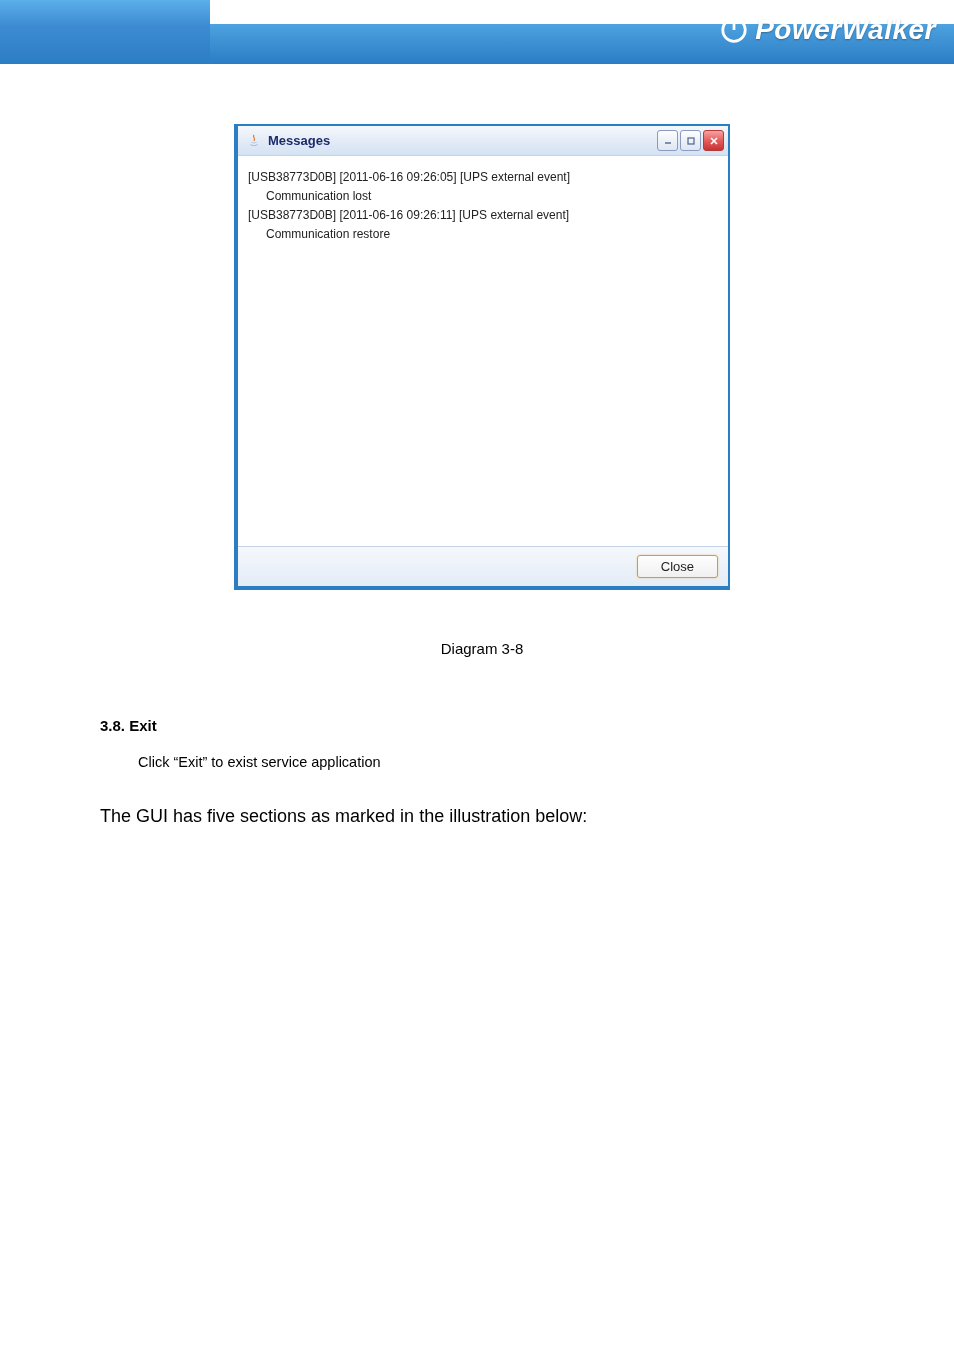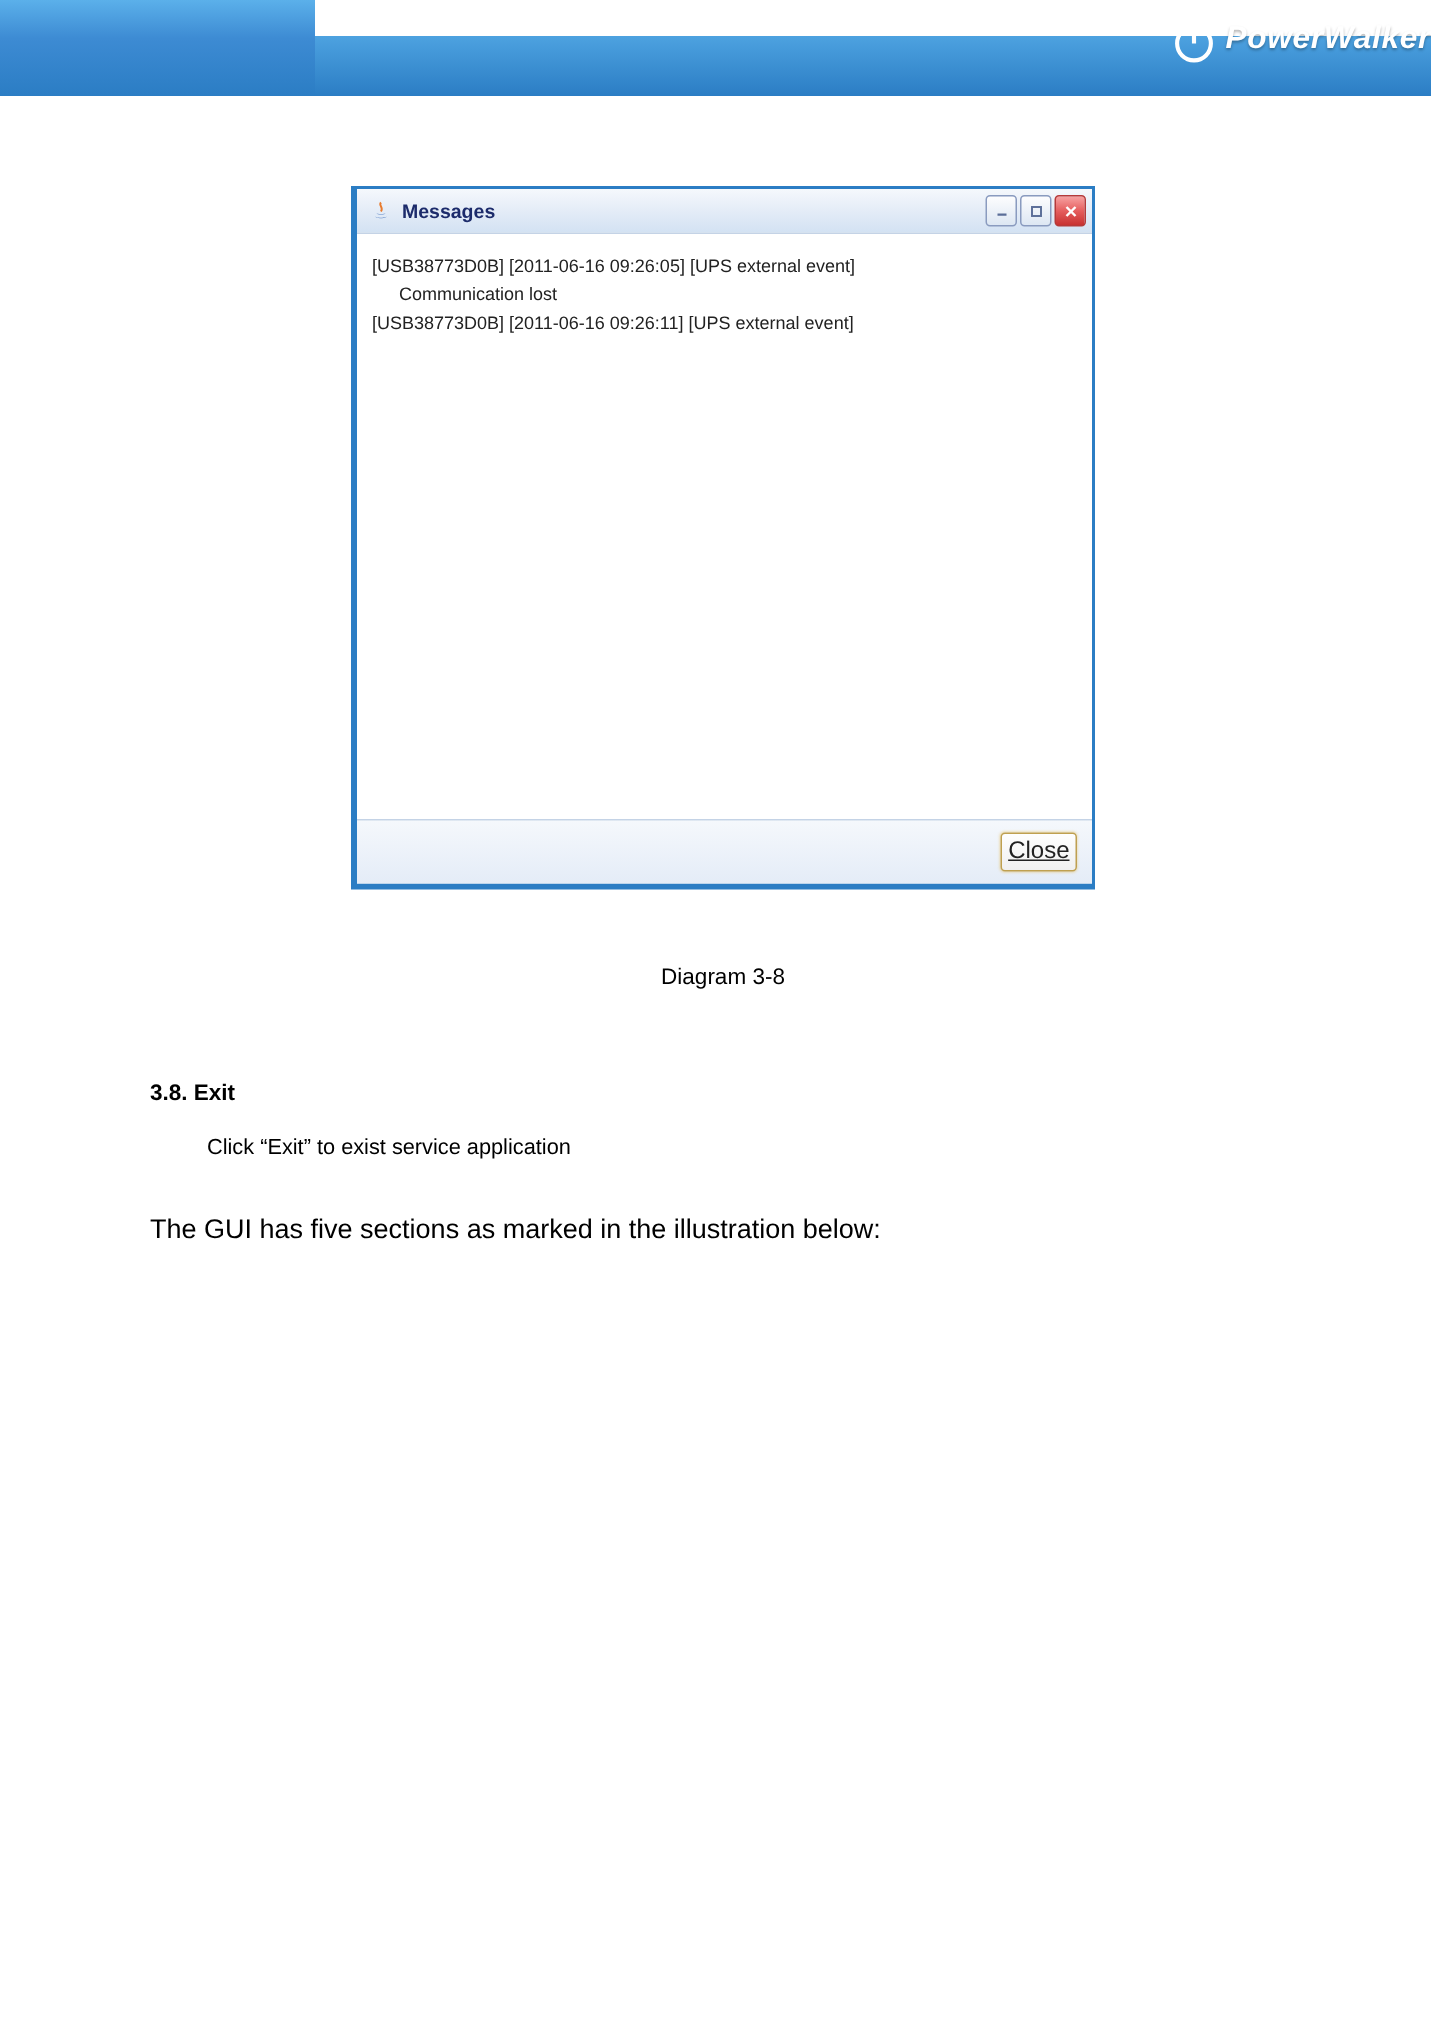--- a/index.html
+++ b/index.html
@@ -25,28 +25,28 @@
     .header-notch {
       position: absolute;
       top: 0;
       left: 0;
       width: 210px;
       height: 64px;
       background: linear-gradient(to bottom, #5bb0ea 0%, #3d8bd3 40%, #2b7dc4 100%);
     }
     .brand-logo {
       position: absolute;
-      right: 0;
+      right: 18px;
       top: 14px;
       display: flex;
-      align-items: flex-start;
+      align-items: center;
       color: #ffffff;
       font-weight: bold;
       font-style: italic;
-      font-size: 21px;
+      font-size: 28px;
       letter-spacing: 0.5px;
       text-shadow: 0 1px 2px rgba(0,0,0,0.3);
     }
     .brand-icon {
       width: 30px;
       height: 30px;
       margin-right: 6px;
       display: inline-block;
     }
     .content {
@@ -131,25 +131,24 @@
       background: linear-gradient(to bottom, #f5f8fc 0%, #e4ecf7 100%);
       border-top: 1px solid #c4d3e6;
       padding: 8px 10px;
       display: flex;
       justify-content: flex-end;
     }
     .close-btn {
       border: 1px solid #bfa050;
       background: linear-gradient(to bottom, #fefefe 0%, #f0f0f0 100%);
       border-radius: 3px;
-      padding: 3px 4px;
-      font-size: 16px;
+      padding: 3px 23px;
+      font-size: 13px;
       color: #222;
       box-shadow: 0 0 2px rgba(230,180,60,0.6);
-      text-decoration: underline;
     }
     .caption {
       text-align: center;
       font-weight: normal;
       font-size: 15px;
       margin: 30px 0 60px 0;
     }
     .section-heading {
       font-weight: bold;
       font-size: 15px;
@@ -214,20 +213,21 @@
                 <line x1="2" y1="2" x2="8" y2="8" stroke="#fff" stroke-width="1.6"></line>
                 <line x1="8" y1="2" x2="2" y2="8" stroke="#fff" stroke-width="1.6"></line>
               </svg>
           </span>
         </div>
       </div>
       <div class="dialog-body">
         <div class="msg-line">[USB38773D0B] [2011-06-16 09:26:05] [UPS external event]</div>
         <div class="msg-detail">Communication lost</div>
         <div class="msg-line">[USB38773D0B] [2011-06-16 09:26:11] [UPS external event]</div>
+        <div class="msg-detail">Communication restore</div>
       </div>
       <div class="dialog-footer">
         <span class="close-btn">Close</span>
       </div>
     </div>
   </div>
 
   <div class="caption">Diagram 3-8</div>
 
   <div class="section-heading">3.8. Exit</div>

